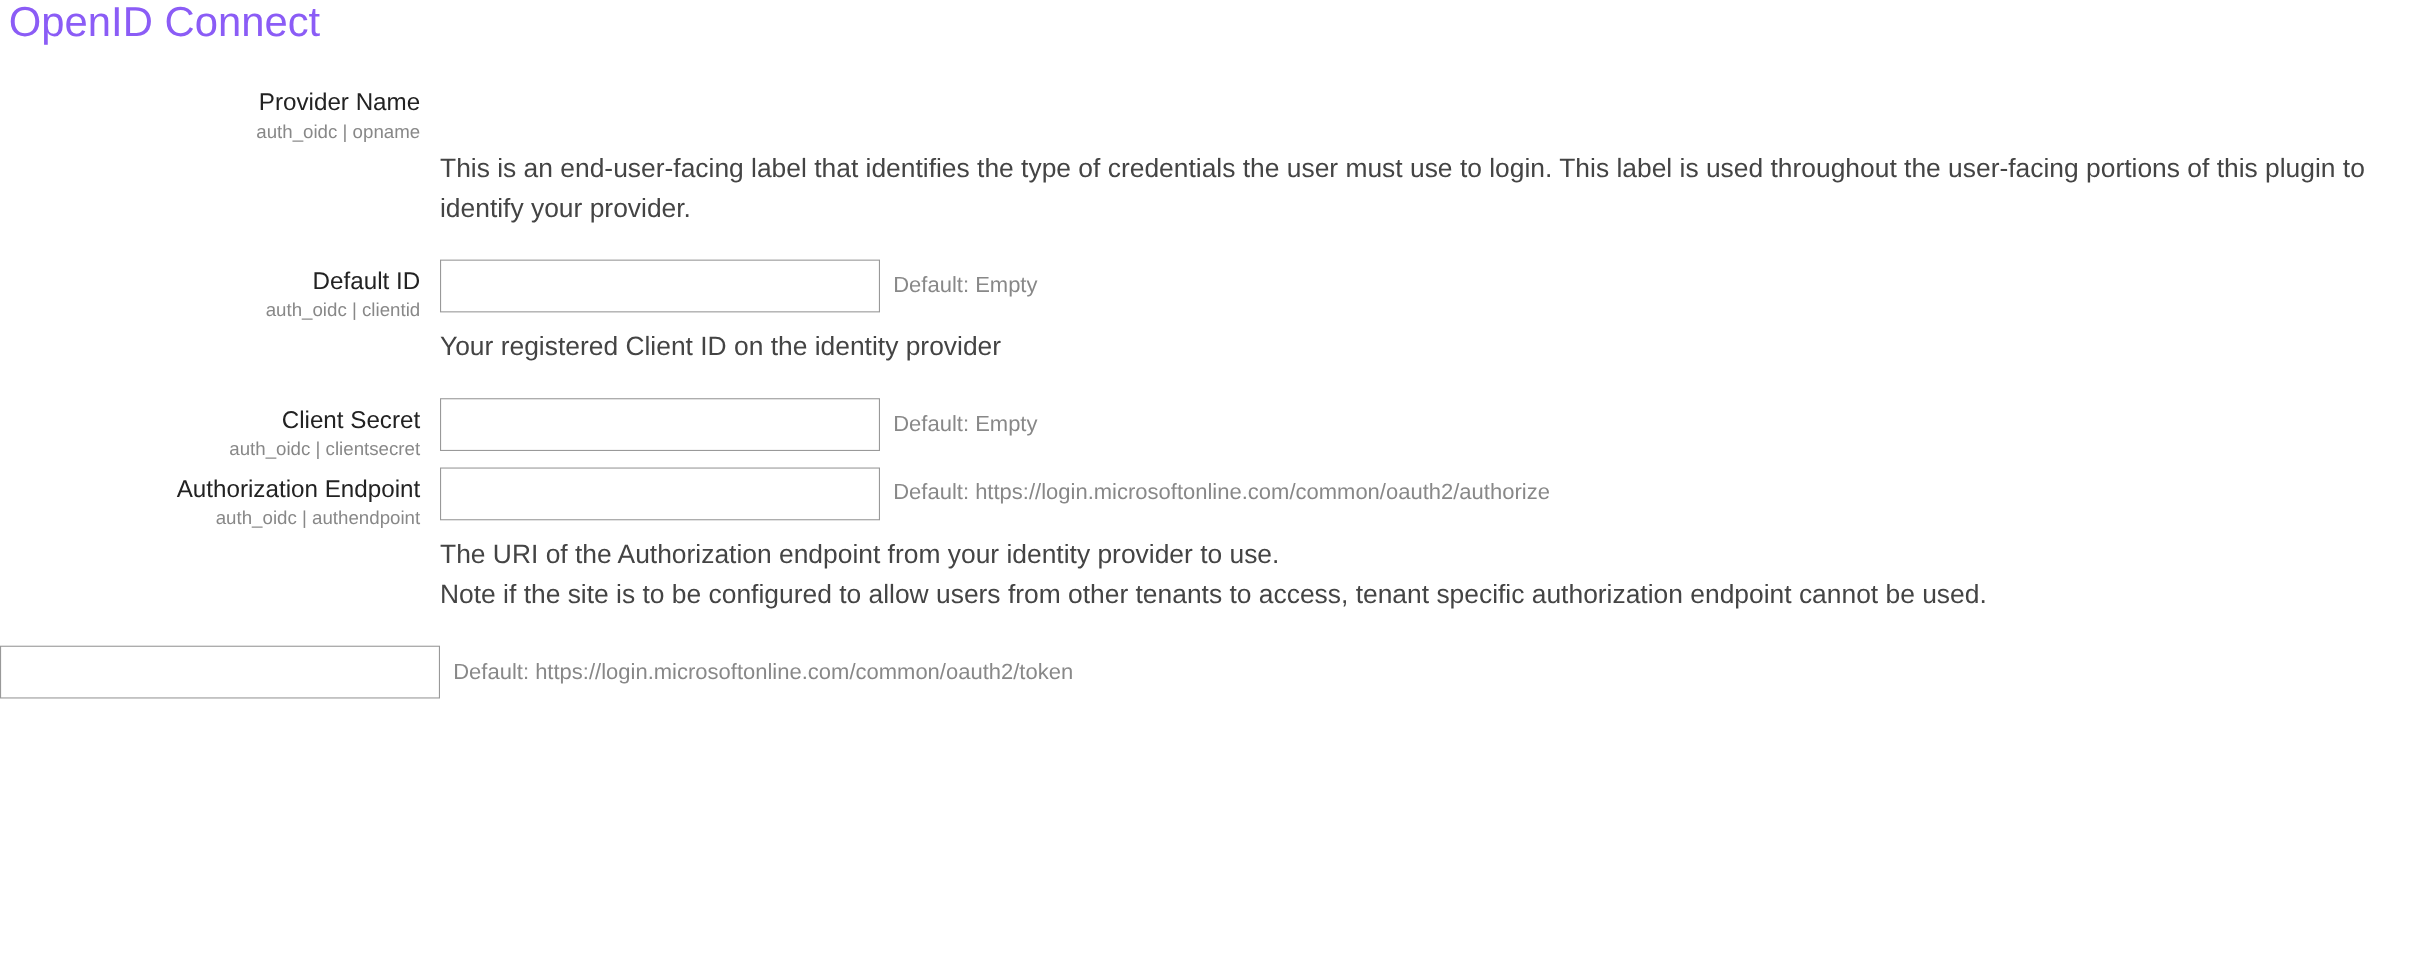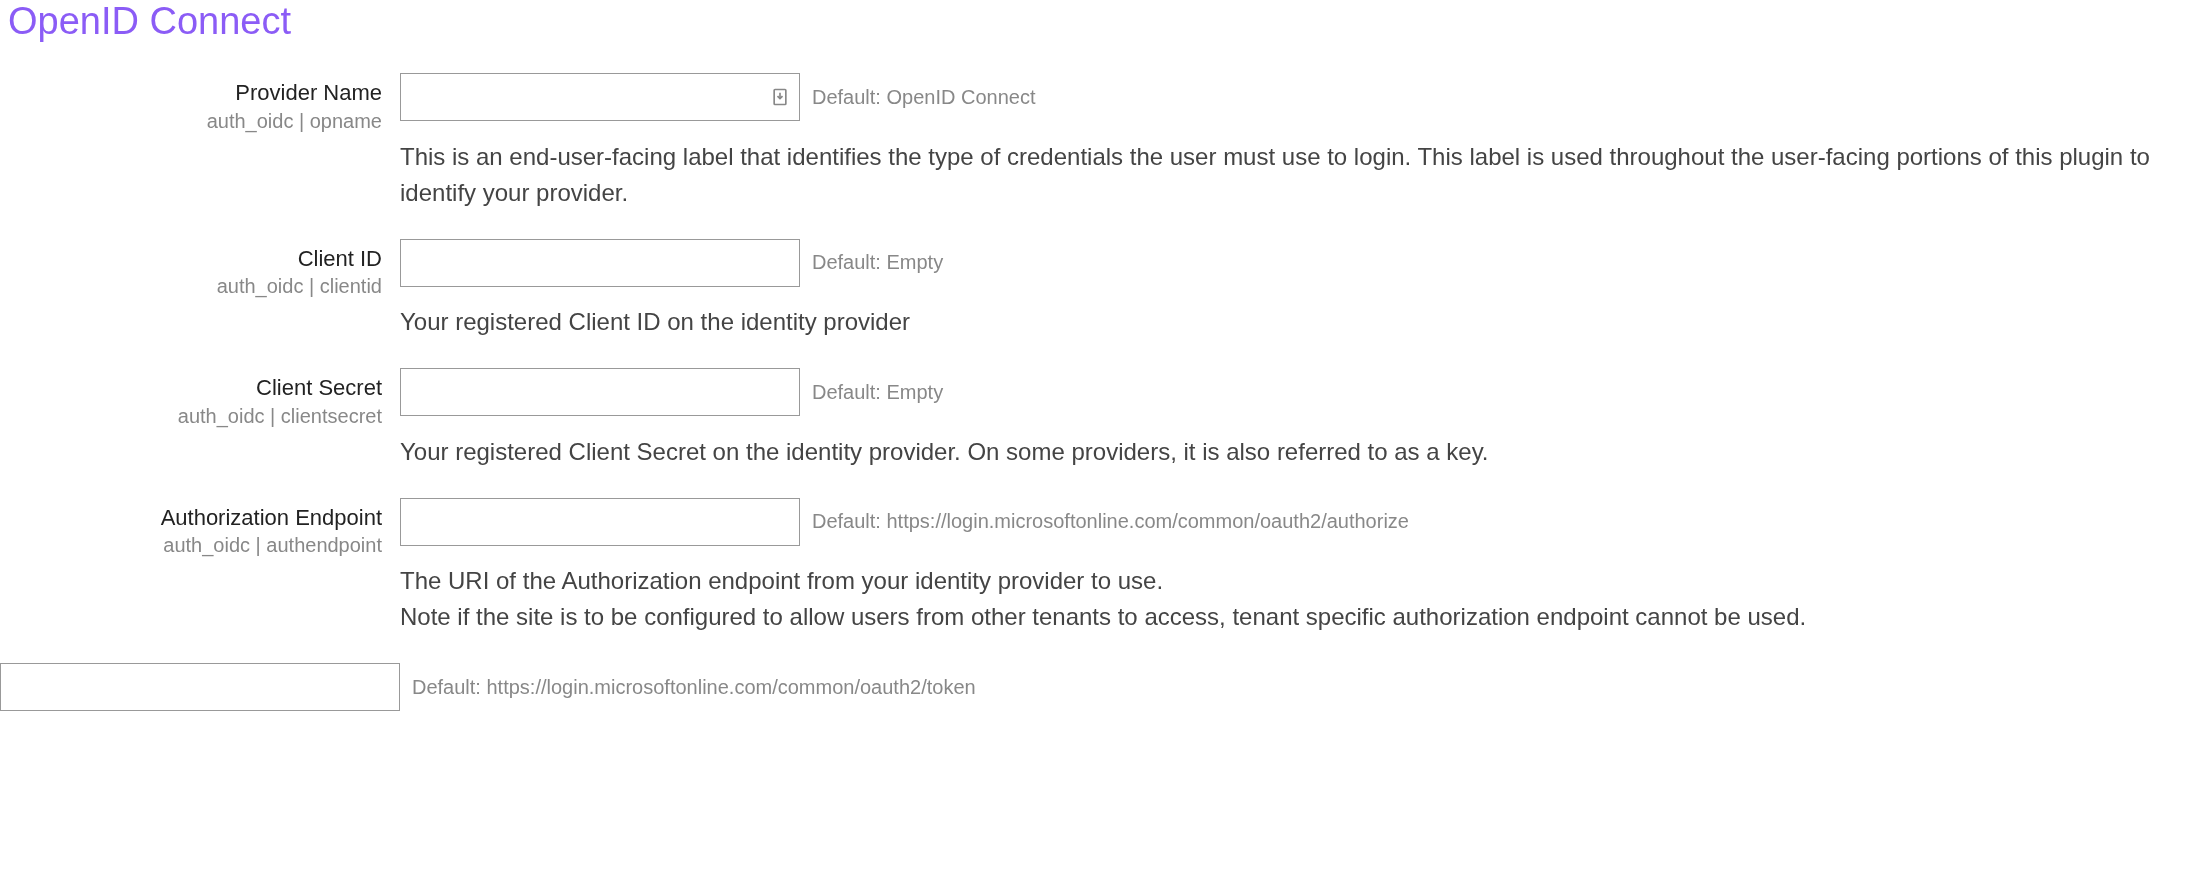--- a/index.html
+++ b/index.html
@@ -37,21 +37,21 @@
       padding-top: 6px;
     }
     .setting-label {
       color: #222;
       font-size: 22px;
       display: block;
       line-height: 1.3;
     }
     .setting-key {
       color: #888;
-      font-size: 20px;
+      font-size: 17px;
       display: block;
       margin-top: 2px;
     }
     .setting-value-col {
       flex: 1;
       display: flex;
       align-items: center;
       gap: 12px;
     }
     .setting-input {
@@ -100,42 +100,29 @@
 
 <h1 class="page-title">OpenID Connect</h1>
 
 <div class="settings-form">
 
   <div class="setting-row">
     <div class="setting-label-col">
       <span class="setting-label">Provider Name</span>
       <span class="setting-key">auth_oidc | opname</span>
     </div>
-    <div class="setting-value-col">
-      <div class="input-wrapper">
-        <input type="text" class="setting-input" value="" style="">
-        <span class="autofill-icon">
-          <svg viewBox="0 0 24 24" fill="none" stroke="currentColor" stroke-width="2">
-            <rect x="5" y="3" width="14" height="18" rx="1"></rect>
-            <line x1="12" y1="7" x2="12" y2="14"></line>
-            <polyline points="9,11 12,14 15,11"></polyline>
-          </svg>
-        </span>
-      </div>
-      <span class="setting-default">Default: OpenID Connect</span>
-    </div>
   </div>
   <div class="desc-row">
     <div class="desc-spacer"></div>
     <div class="setting-description">This is an end-user-facing label that identifies the type of credentials the user must use to login. This label is used throughout the user-facing portions of this plugin to identify your provider.</div>
   </div>
 
   <div class="setting-row">
     <div class="setting-label-col">
-      <span class="setting-label">Client ID</span>
+      <span class="setting-label">Default ID</span>
       <span class="setting-key">auth_oidc | clientid</span>
     </div>
     <div class="setting-value-col">
       <input type="text" class="setting-input" value="" style="">
       <span class="setting-default">Default: Empty</span>
     </div>
   </div>
   <div class="desc-row">
     <div class="desc-spacer"></div>
     <div class="setting-description">Your registered Client ID on the identity provider</div>
@@ -143,24 +130,20 @@
 
   <div class="setting-row">
     <div class="setting-label-col">
       <span class="setting-label">Client Secret</span>
       <span class="setting-key">auth_oidc | clientsecret</span>
     </div>
     <div class="setting-value-col">
       <input type="text" class="setting-input" value="" style="">
       <span class="setting-default">Default: Empty</span>
     </div>
-  </div>
-  <div class="desc-row">
-    <div class="desc-spacer"></div>
-    <div class="setting-description">Your registered Client Secret on the identity provider. On some providers, it is also referred to as a key.</div>
   </div>
 
   <div class="setting-row">
     <div class="setting-label-col">
       <span class="setting-label">Authorization Endpoint</span>
       <span class="setting-key">auth_oidc | authendpoint</span>
     </div>
     <div class="setting-value-col">
       <input type="text" class="setting-input" value="" style="">
       <span class="setting-default">Default: https://login.microsoftonline.com/common/oauth2/authorize</span>

